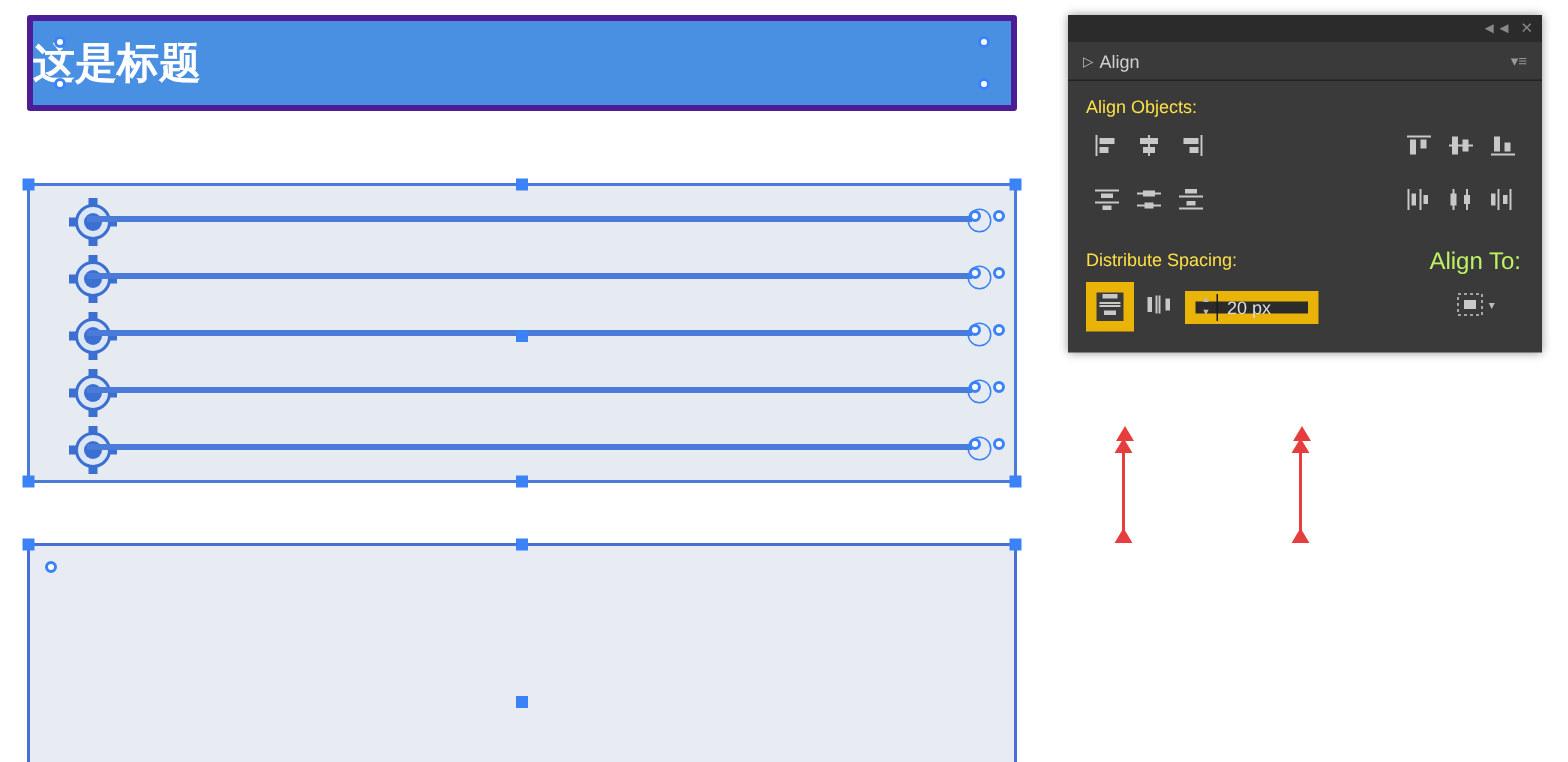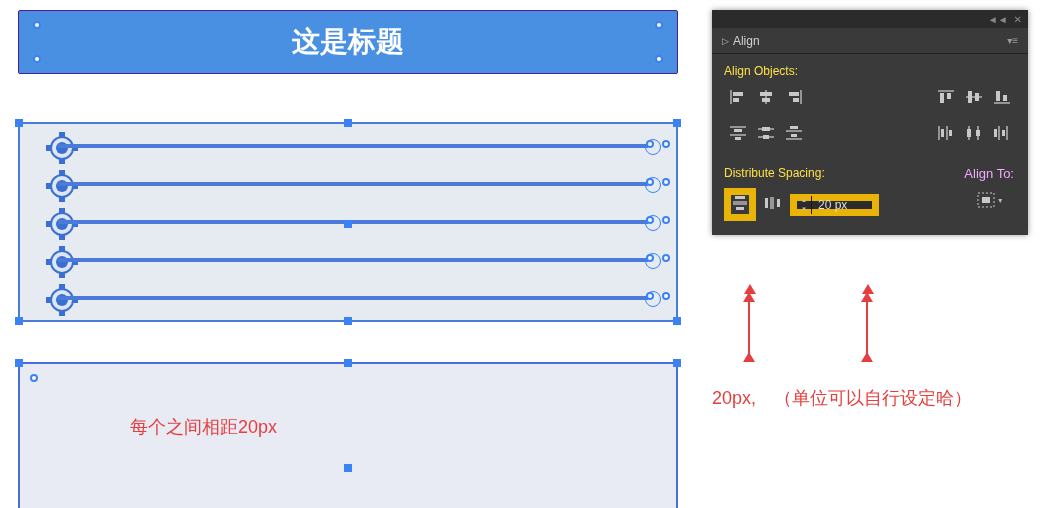--- a/index.html
+++ b/index.html
@@ -6,21 +6,21 @@
     body { width:1045px; height:508px; background:#fff; font-family:"Microsoft YaHei",Arial,sans-serif; position:relative; }
     
     
     .canvas { position:absolute; left:18px; top:10px; width:665px; }
     
     .anc { position:absolute; width:8px; height:8px; border:2px solid #3b82f6; border-radius:50%; background:#fff; }
     .anc.out::after{content:'';position:absolute;left:-3px;top:-3px;width:14px;height:14px;border:1px solid #3b82f6;border-radius:50%;}
     .hdl { position:absolute; width:8px; height:8px; background:#3b82f6; }
     
     
-    .title-cap{ position:relative; width:660px; height:64px; background:#4a90e2; border:1px solid #4c1d95; border-radius:2px; display:flex; align-items:center; justify-content:center; color:#fff; font-size:28px; font-weight:600; }
+    .title-cap{ position:relative; width:660px; height:64px; background:#4a90e2; border:4px solid #4c1d95; border-radius:2px; display:flex; align-items:center; justify-content:flex-start; color:#fff; font-size:28px; font-weight:600; }
     
     
     .list-box{ position:relative; margin-top:48px; width:660px; height:200px; background:#e6ebf2; border:2px solid #4a7bd8; }
     .list-box .line{ position:absolute; left:38px; right:28px; height:4px; border:2px solid #4a7bd8; background:#fff; }
     .bullet{ position:absolute; left:30px; width:24px; height:24px; }
     .bullet::before{content:'';position:absolute;inset:0;border:2px solid #3b6fd1;border-radius:50%;background:#dce6f4;}
     .bullet::after{content:'';position:absolute;left:6px;top:6px;width:12px;height:12px;background:#3b6fd1;border-radius:50%;}
     .bullet .tick{position:absolute;width:6px;height:6px;background:#3b6fd1;}
     .bullet .t1{left:9px;top:-4px}.bullet .t2{left:9px;bottom:-4px}.bullet .t3{left:-4px;top:9px}.bullet .t4{right:-4px;top:9px}
     
@@ -46,21 +46,21 @@
     .icon-row .gap{ flex:1; }
     .ico svg{ width:18px; height:16px; }
     .ico svg *{ stroke:#c8c8c8; stroke-width:1.3; fill:none; }
     .ico svg .f{ fill:#c8c8c8; stroke:none; }
     .spacing-row{ display:flex; align-items:center; padding:2px 12px 14px; gap:8px; }
     .spinner{ display:flex; align-items:center; background:#2b2b2b; border:1px solid #1a1a1a; height:22px; }
     .spinner .btns{ display:flex; flex-direction:column; border-right:1px solid #1a1a1a;}
     .spinner .btns span{ font-size:6px; padding:0 4px; color:#bbb; cursor:pointer; line-height:9px;}
     .spinner input{ background:transparent; color:#ddd; border:0; width:60px; padding:0 6px; font-size:12px; outline:none;}
     .alignto{ margin-left:auto; text-align:center; }
-    .alignto .lbl{ color:#f0abfc; margin-bottom:8px; font-size:13px;}
+    .alignto .lbl{ color:#bef264; margin-bottom:8px; font-size:16px;}
     .alignto .sel-ico{ width:26px;height:22px;display:inline-flex;align-items:center;justify-content:center;cursor:pointer;}
     .redbox{ border:7px solid #eab308; }
     
     .panel-annot{ position:absolute; left:712px; top:385px; color:#e63e3e; font-size:18px; line-height:1.5; width:320px;}
   </style>
 </head>
 <body>
 
 <div class="canvas">
 
@@ -129,21 +129,20 @@
       <span class="anc" style="right:6px;top:168px"></span>
     <span class="hdl" style="left:50%;top:96px;margin-left:-4px"></span>
   </div>
 
   <div class="empty-box">
     <span class="anc" style="left:10px;top:10px"></span>
     <span class="hdl" style="left:-5px;top:-5px"></span>
       <span class="hdl" style="left:50%;top:-5px;margin-left:-4px"></span>
       <span class="hdl" style="right:-5px;top:-5px"></span>
     <div class="red-annot" style="left:110px;top:50px">
-      <div>每个之间相距20px</div>
     </div>
     <span class="hdl" style="left:50%;top:100px;margin-left:-4px"></span>
   </div>
 </div>
 
 <div class="panel">
   <div class="panel-top">
     <span>◄◄</span>
     <span>✕</span>
   </div>
@@ -293,14 +292,13 @@
 </div>
 
 <div class="arrow" style="left:748px;top:300px;height:60px">
     <span class="arrow-up" style="position:absolute;left:-5px;top:-8px;border-left:6px solid transparent;border-right:6px solid transparent;border-bottom:10px solid #e63e3e"></span>
   </div>
 <div class="arrow" style="left:866px;top:300px;height:60px">
     <span class="arrow-up" style="position:absolute;left:-5px;top:-8px;border-left:6px solid transparent;border-right:6px solid transparent;border-bottom:10px solid #e63e3e"></span>
   </div>
 
 <div class="panel-annot">
-  <div>20px,　（单位可以自行设定哈）</div>
 </div>
 
 </body></html>

